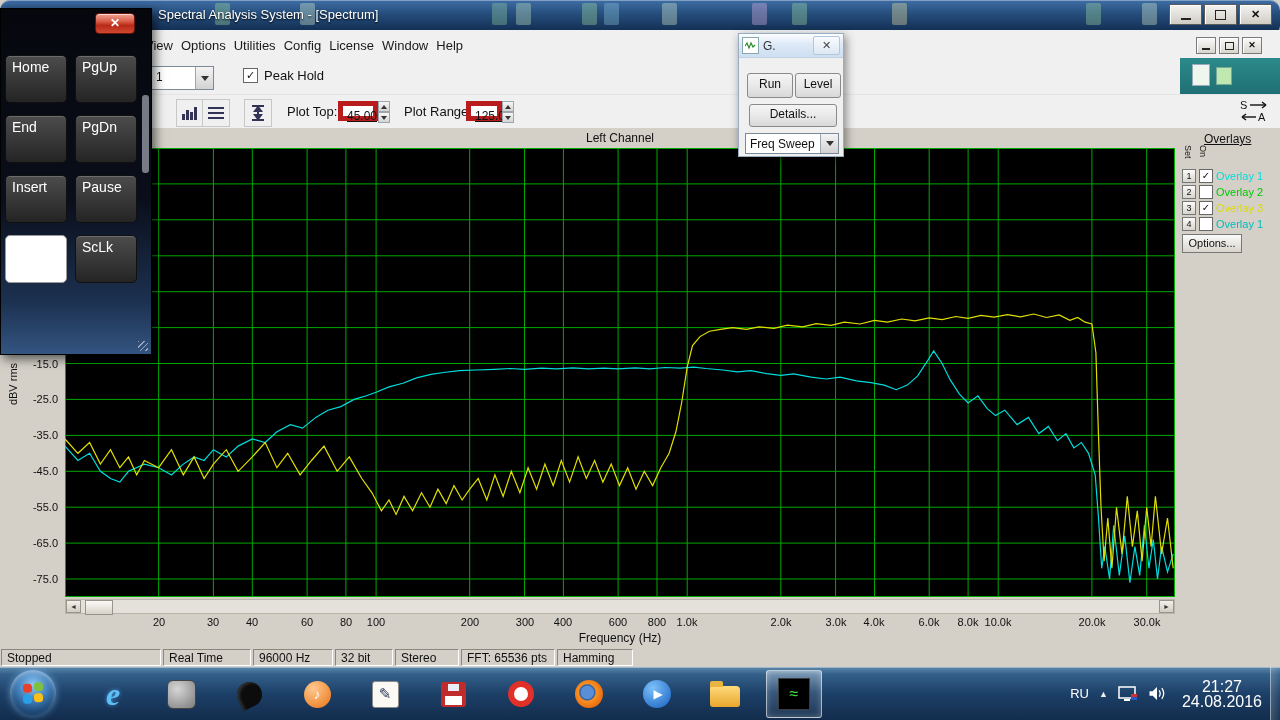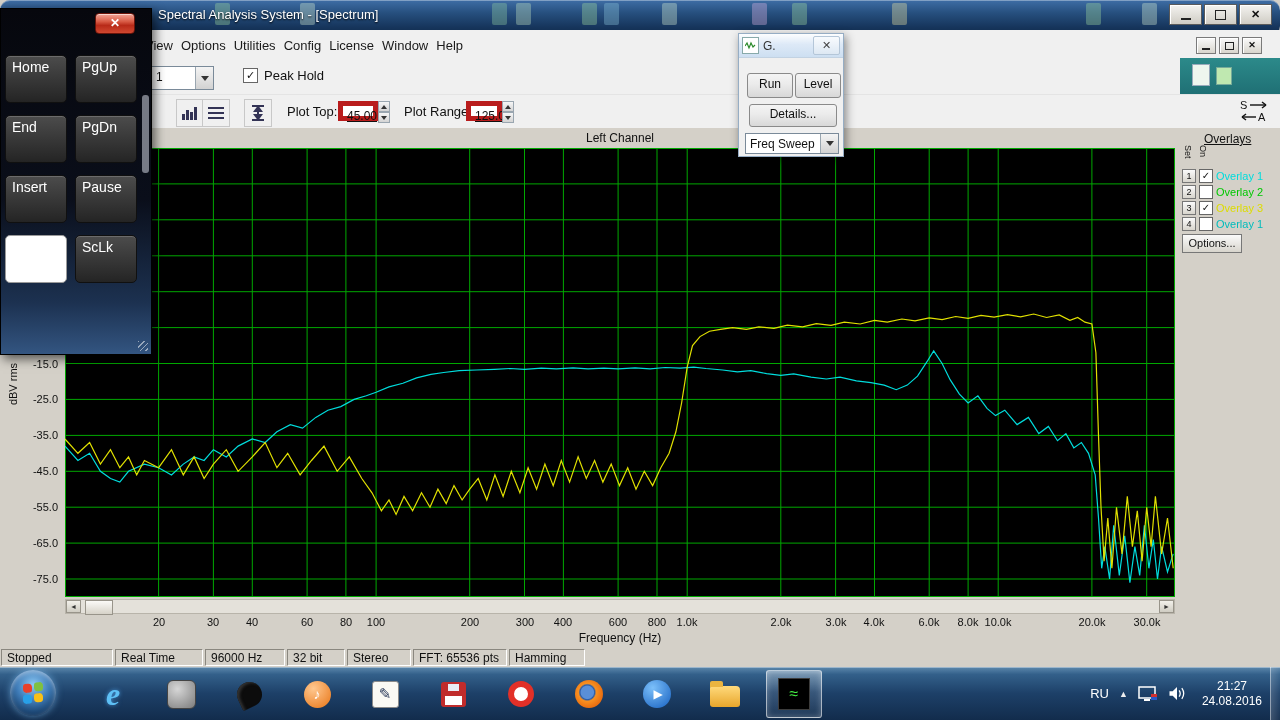--- a/index.html
+++ b/index.html
@@ -117,21 +117,21 @@
   .tbi-opera{width:14px;height:14px;border-radius:50%;border:6px solid #e23028;background:#fff;}
   .tbi-firefox{width:28px;height:28px;border-radius:50%;
     background:radial-gradient(circle at 44% 44%,#5a8fd8 0 28%,#2a5ca8 33%,#f89020 40%,#e86c10 72%,#b84e08 100%);}
   .tbi-player{width:28px;height:28px;border-radius:50%;background:radial-gradient(circle at 35% 28%,#7cc0fa,#1660c0);color:#fff;font-size:12px;padding-left:2px;box-sizing:border-box;}
   .tbi-folder{width:30px;height:21px;background:linear-gradient(180deg,#ffda7c,#e8a62c);border-radius:2px 4px 3px 3px;position:relative;margin-top:5px;}
   .tbi-folder::before{content:"";position:absolute;top:-5px;left:0;width:13px;height:6px;background:#eab440;border-radius:2px 2px 0 0;}
   .tbi-spectrum{width:30px;height:30px;background:#000;border:1px solid #3c3c3c;color:#44ee44;font-size:16px;}
   #tray{position:absolute;right:10px;top:0;height:53px;display:flex;align-items:center;gap:10px;color:#fff;}
   #tray .lang{font-size:13px;}
   #tray .chevron{font-size:9px;color:#eee;}
-  #tray-clock{text-align:center;font-size:12px;line-height:15px;margin-left:6px;margin-right:8px;}
+  #tray-clock{text-align:center;font-size:16px;line-height:15px;margin-left:6px;margin-right:8px;}
   #show-desktop{position:absolute;right:0;top:0;width:9px;height:53px;border-left:1px solid rgba(255,255,255,.5);
     background:linear-gradient(90deg,rgba(255,255,255,.18),rgba(255,255,255,.04));}
 
   
   #kb-window{position:absolute;left:0;top:8px;width:152px;height:347px;z-index:60;
     background:linear-gradient(180deg,#06070d 0%,#0a0e1a 55%,#1c3150 85%,#335581 100%);
     border:1px solid #000;box-shadow:3px 4px 10px rgba(0,0,0,.6);box-sizing:border-box;}
   #kb-close{position:absolute;left:94px;top:4px;width:38px;height:19px;border-radius:4px;
     background:linear-gradient(180deg,#f0a496 0%,#d85a44 40%,#b82a18 60%,#d04830 100%);
     border:1px solid #6a140a;box-shadow:inset 0 1px 0 rgba(255,255,255,.55);
@@ -417,21 +417,21 @@
         <div class="ov-row">
           <span class="ov-num">4</span>
           <span class="ov-check"></span>
           <span class="ov-label" style="color: rgb(0, 188, 188);">Overlay 1</span>
         </div>
       </div>
     <div id="ov-options">Options...</div>
   </div>
 
   <div id="status-bar">
-      <div class="status-panel" style="width: 112px;">Stopped</div>
+      <div class="status-panel" style="width: 160px;">Stopped</div>
       <div class="status-panel" style="width: 88px;">Real Time</div>
       <div class="status-panel" style="width: 80px;">96000 Hz</div>
       <div class="status-panel" style="width: 58px;">32 bit</div>
       <div class="status-panel" style="width: 64px;">Stereo</div>
       <div class="status-panel" style="width: 94px;">FFT: 65536 pts</div>
       <div class="status-panel" style="width: 76px;">Hamming</div>
     </div>
 
   <div id="taskbar">
     <div id="start-orb">

